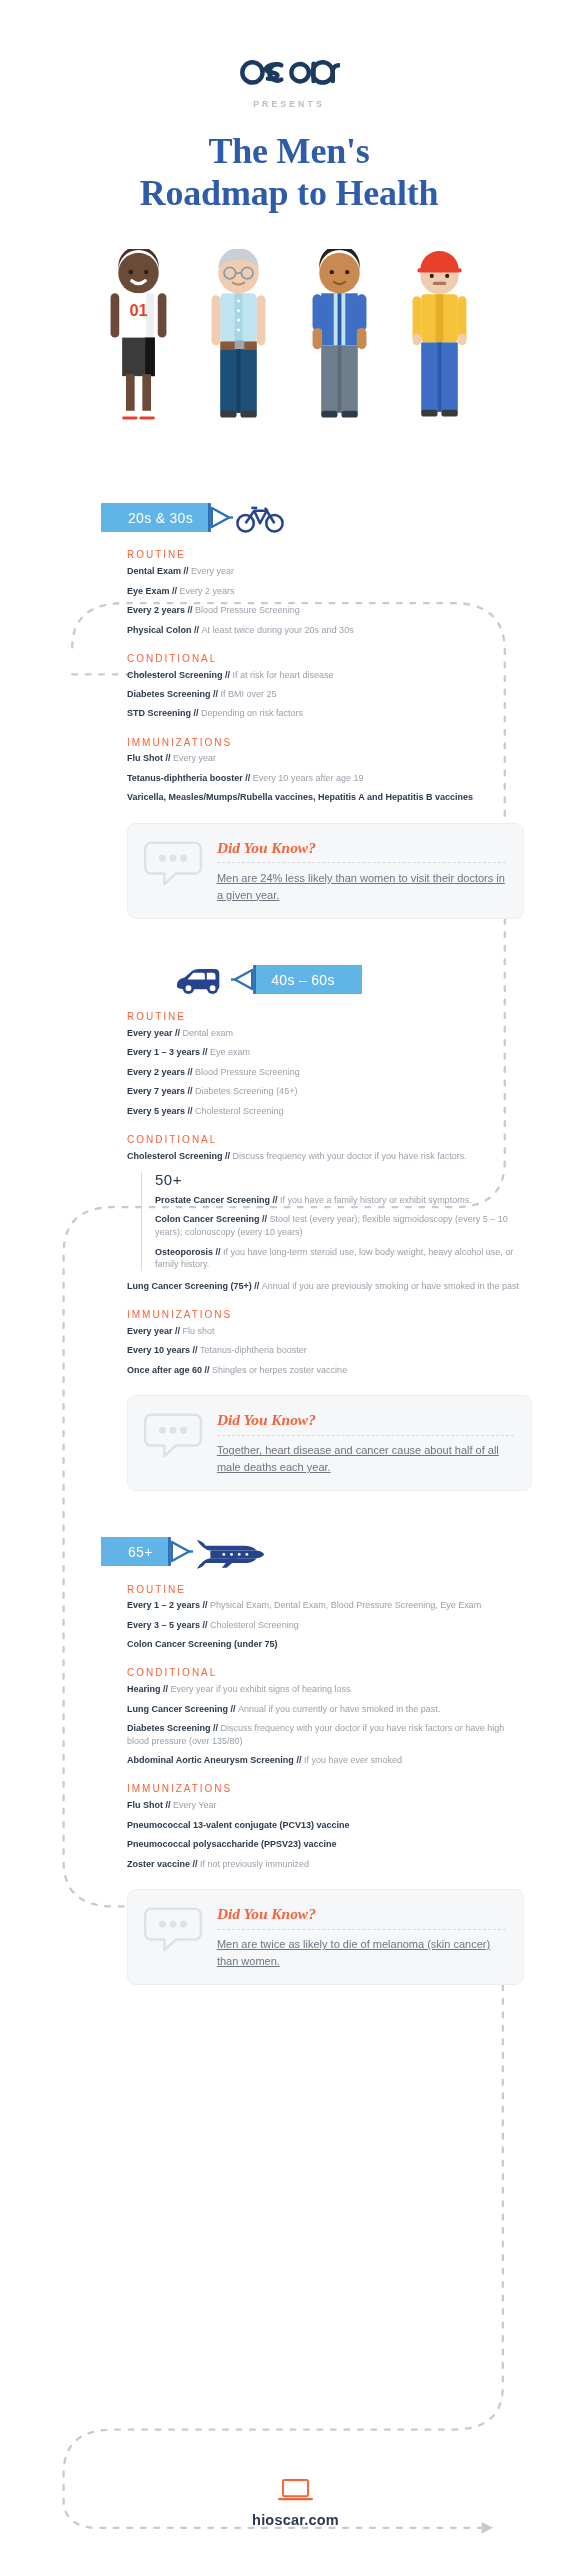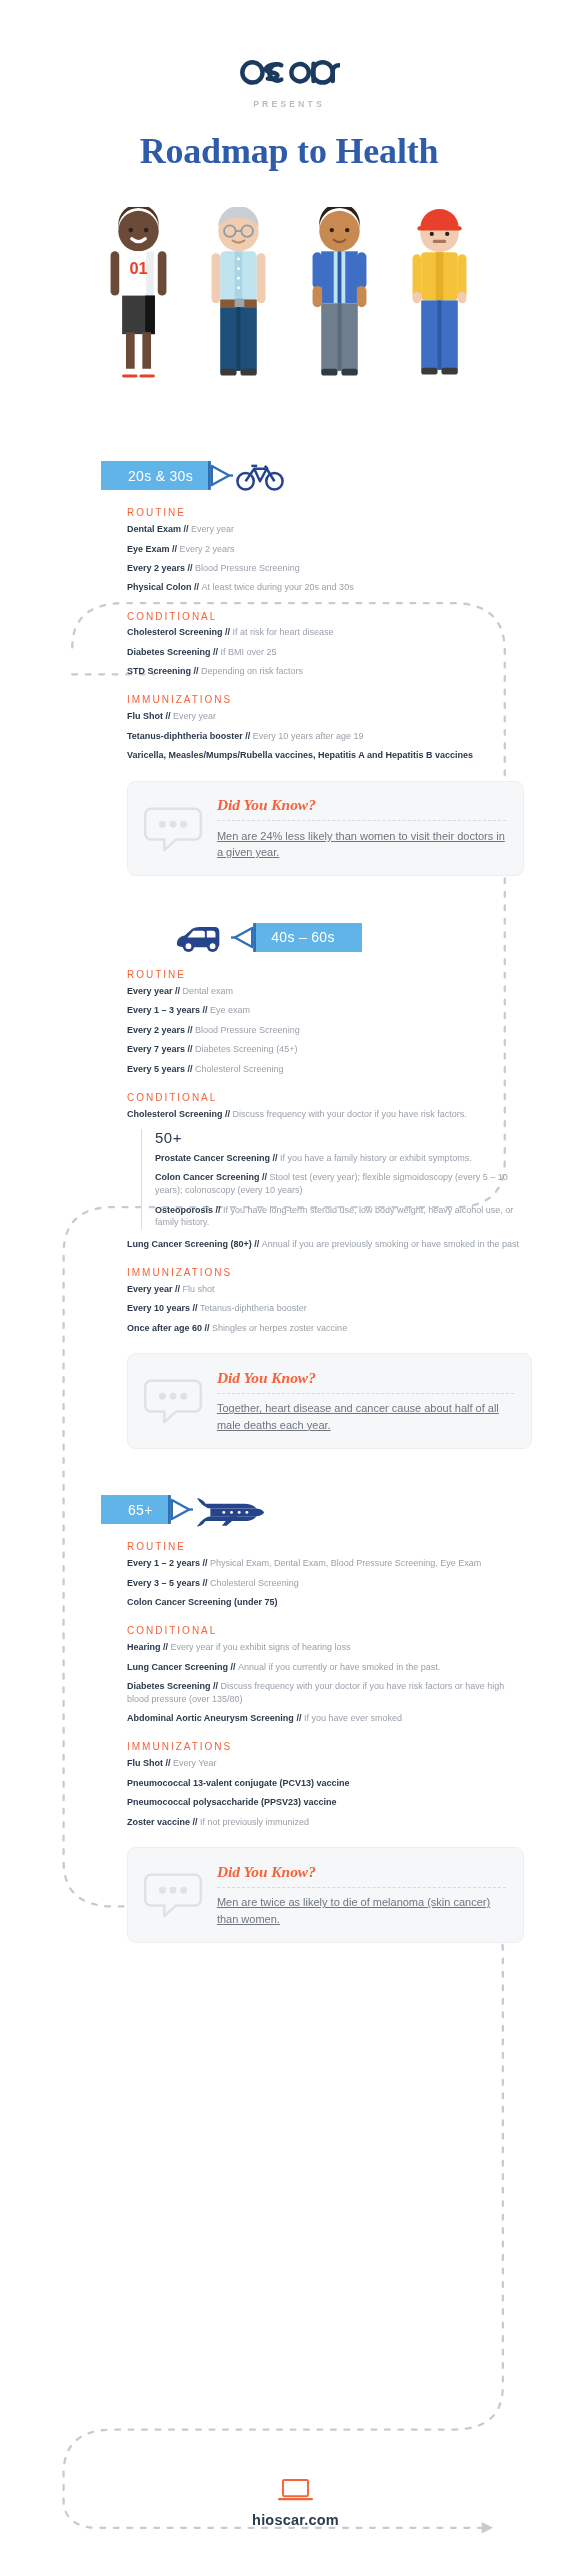--- a/index.html
+++ b/index.html
@@ -90,21 +90,21 @@
     border-left:1.4px solid #d8dce1; padding-left:13.5px; margin:8.7px 0 8.7px 13.5px;
   }
   .sub-title {
     font-size:15px; color:#2b3a4d; font-weight:400; letter-spacing:0.5px;
     margin-bottom:5.8px;
   }
 
   
   .dyk {
     margin:19px 0 0 0; background:#f6f7f8; border:1px solid #eceef0;
-    border-radius:8.7px; display:flex; align-items:center; gap:13.5px;
+    border-radius:8.7px; display:flex; gap:13.5px;
     padding:14.5px 17.3px 14.5px 15.4px;
   }
   .dyk-icon { flex:0 0 auto; }
   .dyk-body { flex:1 1 auto; }
   .dyk-title {
     font-family:"Liberation Serif", serif; font-style:italic; font-weight:700;
     font-size:15.4px; color:#f4633a; margin-bottom:5.8px;
   }
   .dyk-rule { border-top:1px dashed #d6d9dd; margin-bottom:6.7px; }
   .dyk-text { font-size:11px; line-height:1.5; color:#6d7682;text-decoration:underline; }
@@ -155,20 +155,21 @@
         <path d="M40 8.5 c-7 0 -11 3 -11 5.2 c0 4.6 12 2.3 12 6.4 c0 2.3 -4 4.4 -10 3.4" fill="none" stroke="#1c3a5e" stroke-width="4.6" stroke-linecap="round"></path>
         <g fill="none" stroke="#1c3a5e" stroke-width="4.6" stroke-linecap="round">
           <path d="M73.5 17 a9 9 0 1 0 0 0.5"></path>
           <path d="M78.5 8 L78.5 26"></path>
           <path d="M98.5 26 L98.5 15.5 c0 -4 3 -6 6.5 -6"></path>
         </g>
       </svg>
     </div>
     <div class="presents">PRESENTS</div>
     <div class="main-title">
+      <div>The Men's</div>
       <div>Roadmap to Health</div>
     </div>
   </div>
 
   <div class="characters">
 
     <svg width="83" height="183" viewBox="0 0 86 190" xmlns="http://www.w3.org/2000/svg">
       <circle cx="43" cy="25" r="21" fill="#6b4a37"></circle>
       <path d="M22 22 a21 21 0 0 1 42 0 l0 -4 a21 21 0 0 0 -42 0 z" fill="#4a3226"></path>
       <circle cx="35" cy="24" r="2.4" fill="#2b2118"></circle>
@@ -345,21 +346,21 @@
         <div class="cat-head">CONDITIONAL</div>
         <div class="item"><b>Cholesterol Screening</b><span class="sep"> // </span><span>Discuss frequency with your doctor if you have risk factors.</span></div>
 
         <div class="sub-block">
           <div class="sub-title">50+</div>
           <div class="item"><b>Prostate Cancer Screening</b><span class="sep"> // </span><span>If you have a family history or exhibit symptoms.</span></div>
           <div class="item"><b>Colon Cancer Screening</b><span class="sep"> // </span><span>Stool test (every year); flexible sigmoidoscopy (every 5 – 10 years); colonoscopy (every 10 years)</span></div>
           <div class="item"><b>Osteoporosis</b><span class="sep"> // </span><span>If you have long-term steroid use, low body weight, heavy alcohol use, or family history.</span></div>
         </div>
 
-        <div class="item"><b>Lung Cancer Screening (80+)</b><span class="sep"> // </span><span>Annual if you are previously smoking or have smoked in the past</span></div>
+        <div class="item"><b>Lung Cancer Screening (75+)</b><span class="sep"> // </span><span>Annual if you are previously smoking or have smoked in the past</span></div>
 
         <div class="cat-head">IMMUNIZATIONS</div>
         <div class="item"><b>Every year</b><span class="sep"> // </span><span>Flu shot</span></div>
         <div class="item"><b>Every 10 years</b><span class="sep"> // </span><span>Tetanus-diphtheria booster</span></div>
         <div class="item"><b>Once after age 60</b><span class="sep"> // </span><span>Shingles or herpes zoster vaccine</span></div>
 
         <div class="dyk">
           <svg class="dyk-icon" width="60" height="48" viewBox="0 0 62 50" xmlns="http://www.w3.org/2000/svg">
             <path d="M8 4 h46 a6 6 0 0 1 6 6 v20 a6 6 0 0 1 -6 6 h-20 l-12 11 v-11 h-14 a6 6 0 0 1 -6 -6 v-20 a6 6 0 0 1 6 -6 z" fill="none" stroke="#dfe2e5" stroke-width="2.6" stroke-linejoin="round"></path>
             <circle cx="20" cy="20" r="3.6" fill="#dfe2e5"></circle>

